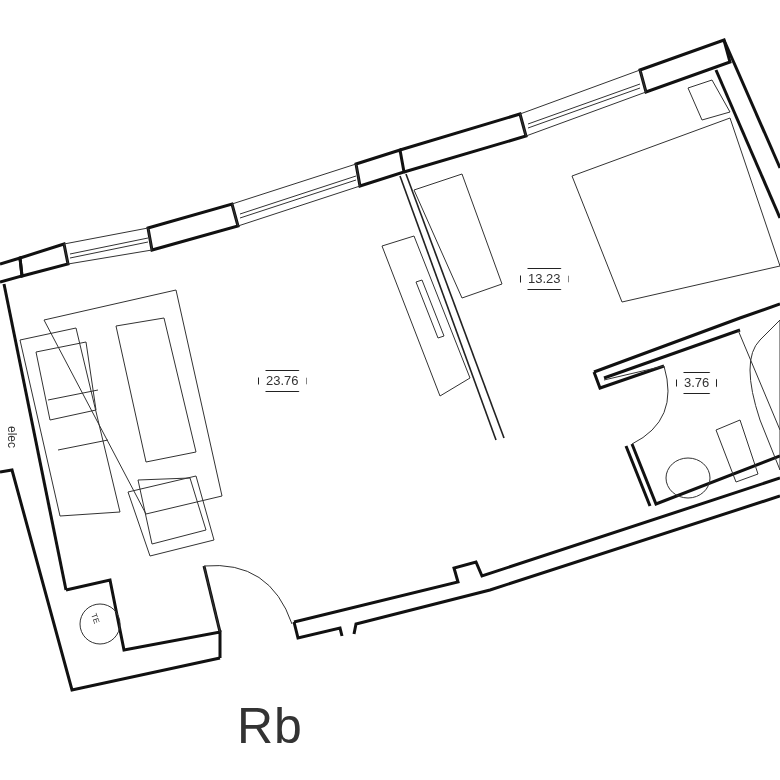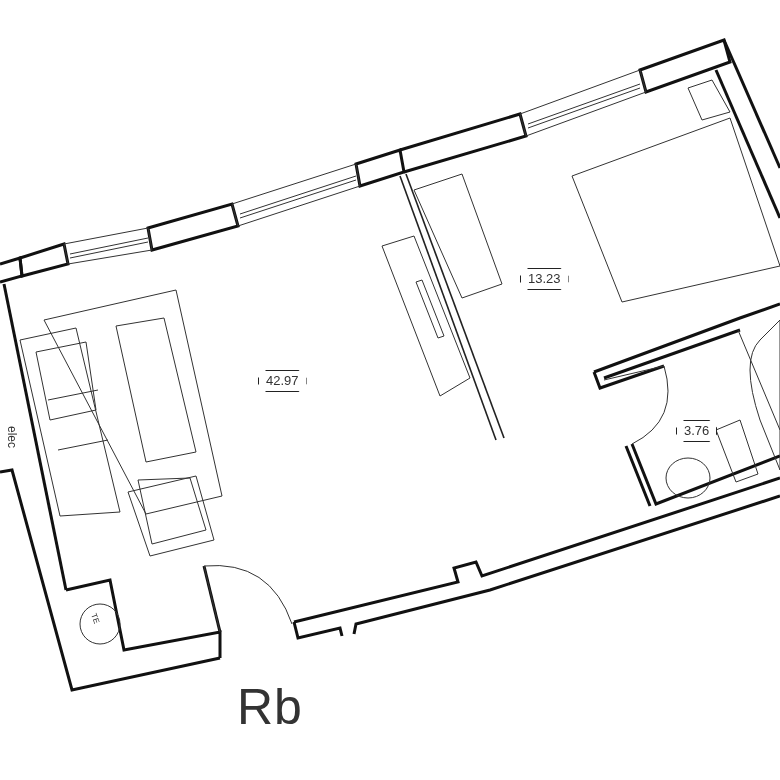--- a/index.html
+++ b/index.html
@@ -6,21 +6,21 @@
   body { width:780px; height:780px; overflow:hidden; position:relative; font-family:"Liberation Sans", sans-serif; }
   svg { position:absolute; left:0; top:0; }
   .wall { fill:none; stroke:#111; stroke-width:3; stroke-linejoin:miter; }
   .thin { fill:none; stroke:#333; stroke-width:1; }
   .med { fill:none; stroke:#222; stroke-width:1.6; }
   .area-label { position:absolute; font-size:13px; color:#333; padding:1px 7px; border:1.2px solid #222;
     background:#fff; clip-path: polygon(8px 0, calc(100% - 8px) 0, 100% 8px, 100% calc(100% - 8px), calc(100% - 8px) 100%, 8px 100%, 0 calc(100% - 8px), 0 8px);
     border-radius:5px; line-height:18px; }
   .elec { position:absolute; left:1px; top:430px; font-size:12px; color:#333; transform:rotate(90deg); transform-origin:center; }
   .te { position:absolute; left:90px; top:614px; font-size:8px; color:#333; transform:rotate(70deg); }
-  .unit { position:absolute; left:237px; top:678px; font-size:50px; color:#333; letter-spacing:1px; }
+  .unit { position:absolute; left:237px; top:697px; font-size:50px; color:#333; letter-spacing:1px; }
 </style>
 </head>
 <body>
 
 <svg width="780" height="780" viewBox="0 0 780 780">
 
   <g>
     <polyline class="wall" points="0,264 20,258 22,276 0,282"></polyline>
     <polygon class="wall" points="20,258 64,244 68,264 22,276"></polygon>
     <polygon class="wall" points="148,228 232,204 238,226 152,250"></polygon>
@@ -90,18 +90,18 @@
     <polygon class="thin" points="688,88 712,80 730,112 702,120"></polygon>
 
     <polygon class="thin" points="716,430 740,420 758,474 736,482"></polygon>
     <ellipse class="thin" cx="688" cy="478" rx="22" ry="20"></ellipse>
     <path class="thin" d="M760,340 Q740,360 760,420 L780,470 L780,320 Z"></path>
 
     <circle class="thin" cx="100" cy="624" r="20"></circle>
   </g>
 </svg>
 
-<div class="area-label" style="left:258px;top:370px;">42.97</div>
+<div class="area-label" style="left:258px;top:370px;">23.76</div>
 <div class="area-label" style="left:520px;top:268px;text-align:right;">13.23</div>
-<div class="area-label" style="left:676px;top:372px;margin-top:48px;">3.76</div>
+<div class="area-label" style="left:676px;top:372px;">3.76</div>
 <div class="elec">elec</div>
 <div class="te">TE</div>
 <div class="unit">Rb</div>
 
 </body></html>

